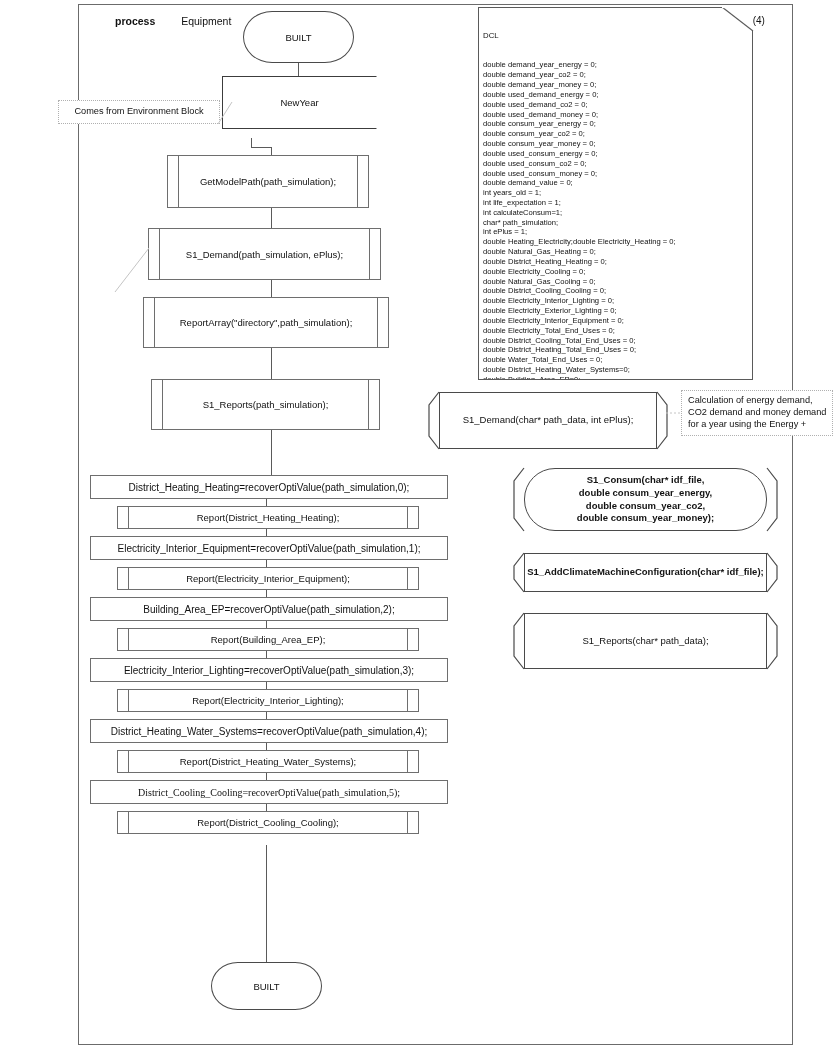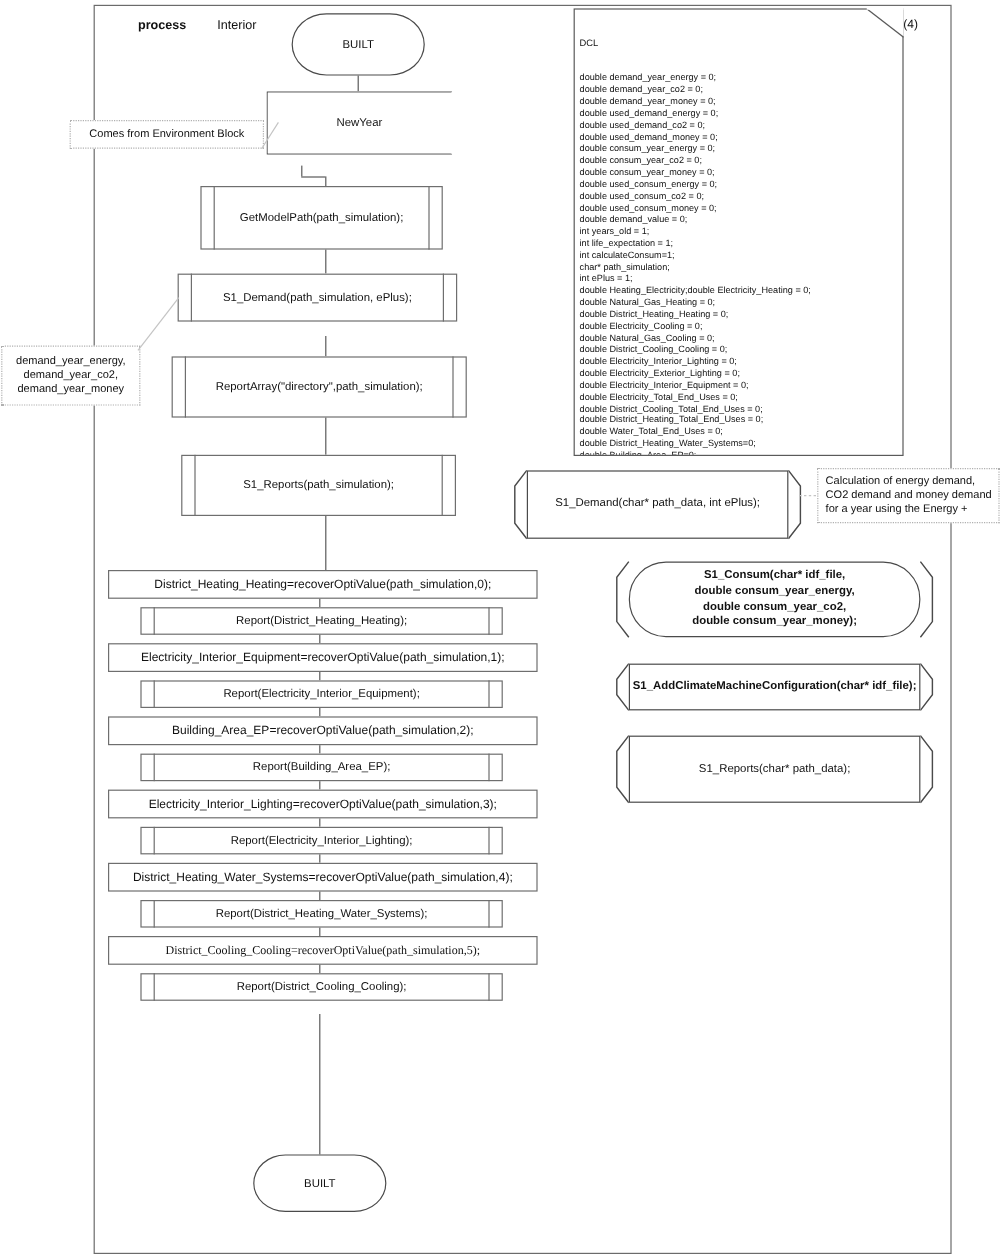--- a/index.html
+++ b/index.html
@@ -96,21 +96,21 @@
 </head>
 <body>
 
 <div id="stage">
 
   <div class="abs frame" style="left:78px;top:4px;width:715px;height:1041px;"></div>
 
   <div class="hdr" style="left:106px;top:15px;">
     <b>process</b>
     <span style="display:inline-block;width:20px;"></span>
-    <span>Interior</span>
+    <span>Equipment</span>
   </div>
 
   <div class="tlabel" style="left:744px;top:15px;">T (4)</div>
 
   <div class="abs dcl" style="left:478px;top:7px;width:275px;height:373px;">
     <div style="font-size:7.8px;">DCL</div>
     <div id="dcl-lines"><div>double demand_year_energy = 0;</div><div>double demand_year_co2 = 0;</div><div>double demand_year_money = 0;</div><div>double used_demand_energy = 0;</div><div>double used_demand_co2 = 0;</div><div>double used_demand_money = 0;</div><div>double consum_year_energy = 0;</div><div>double consum_year_co2 = 0;</div><div>double consum_year_money = 0;</div><div>double used_consum_energy = 0;</div><div>double used_consum_co2 = 0;</div><div>double used_consum_money = 0;</div><div>double demand_value = 0;</div><div>int years_old = 1;</div><div>int life_expectation = 1;</div><div>int calculateConsum=1;</div><div>char* path_simulation;</div><div>int ePlus = 1;</div><div>double Heating_Electricity;double Electricity_Heating = 0;</div><div>double Natural_Gas_Heating = 0;</div><div>double District_Heating_Heating = 0;</div><div>double Electricity_Cooling = 0;</div><div>double Natural_Gas_Cooling = 0;</div><div>double District_Cooling_Cooling = 0;</div><div>double Electricity_Interior_Lighting = 0;</div><div>double Electricity_Exterior_Lighting = 0;</div><div>double Electricity_Interior_Equipment = 0;</div><div>double Electricity_Total_End_Uses = 0;</div><div>double District_Cooling_Total_End_Uses = 0;</div><div>double District_Heating_Total_End_Uses = 0;</div><div>double Water_Total_End_Uses = 0;</div><div>double District_Heating_Water_Systems=0;</div><div>double Building_Area_EP=0;</div></div>
   </div>
   <svg class="dcl-corner" style="left:722px;top:6px;" width="34" height="26">
     <polygon points="0,1 31,25 31,1" fill="#ffffff" stroke="none"></polygon>
@@ -138,37 +138,32 @@
   <div class="line-v" style="left:251px;top:138px;height:9px;"></div>
   <div class="line-h" style="left:251px;top:147px;width:20px;"></div>
   <div class="line-v" style="left:271px;top:147px;height:9px;"></div>
 
   <div class="proc" style="left:167px;top:155px;width:202px;height:53px;">
     <span>GetModelPath(path_simulation);</span>
   </div>
 
   <div class="line-v" style="left:271px;top:208px;height:20px;"></div>
 
-  <div class="proc" style="left:148px;top:228px;width:233px;height:40px;">
+  <div class="proc" style="left:148px;top:228px;width:233px;height:52px;">
     <span>S1_Demand(path_simulation, ePlus);</span>
   </div>
 
   <div class="line-v" style="left:271px;top:280px;height:17px;"></div>
 
   <div class="proc" style="left:143px;top:297px;width:246px;height:51px;">
     <span>ReportArray("directory",path_simulation);</span>
   </div>
 
   <div class="line-v" style="left:271px;top:348px;height:31px;"></div>
 
-  <div class="abs note" style="left:1px;top:288px;width:116px;height:50px;">
-    <span>demand_year_energy,
-demand_year_co2,
-demand_year_money</span>
-  </div>
   <svg class="leader" style="left:115px;top:248px;" width="36" height="46">
     <line x1="34" y1="0" x2="0" y2="44" stroke="#c4c4c4" stroke-width="1"></line>
   </svg>
 
   <div class="proc" style="left:151px;top:379px;width:229px;height:51px;">
     <span>S1_Reports(path_simulation);</span>
   </div>
 
   <div class="line-v" style="left:271px;top:430px;height:45px;"></div>
 

